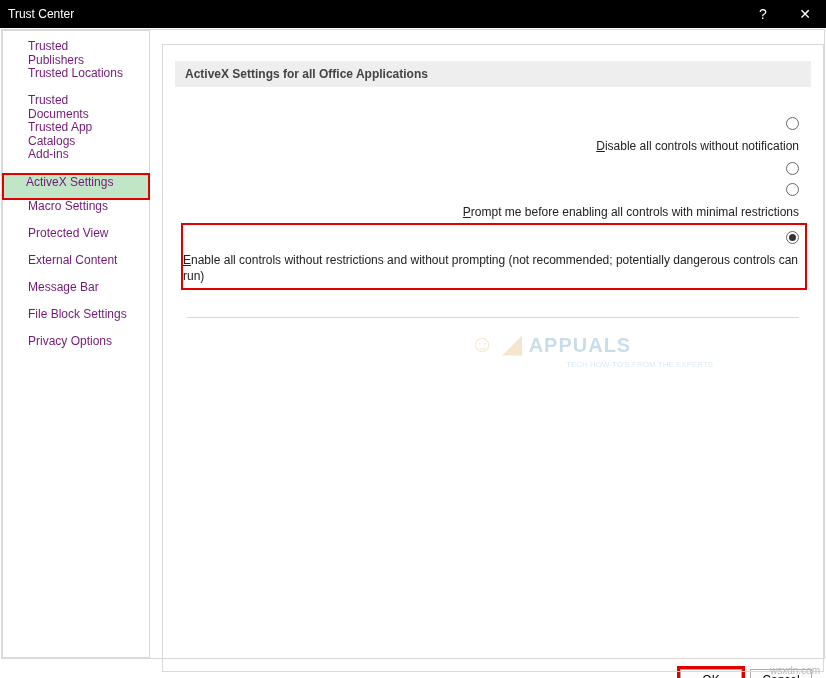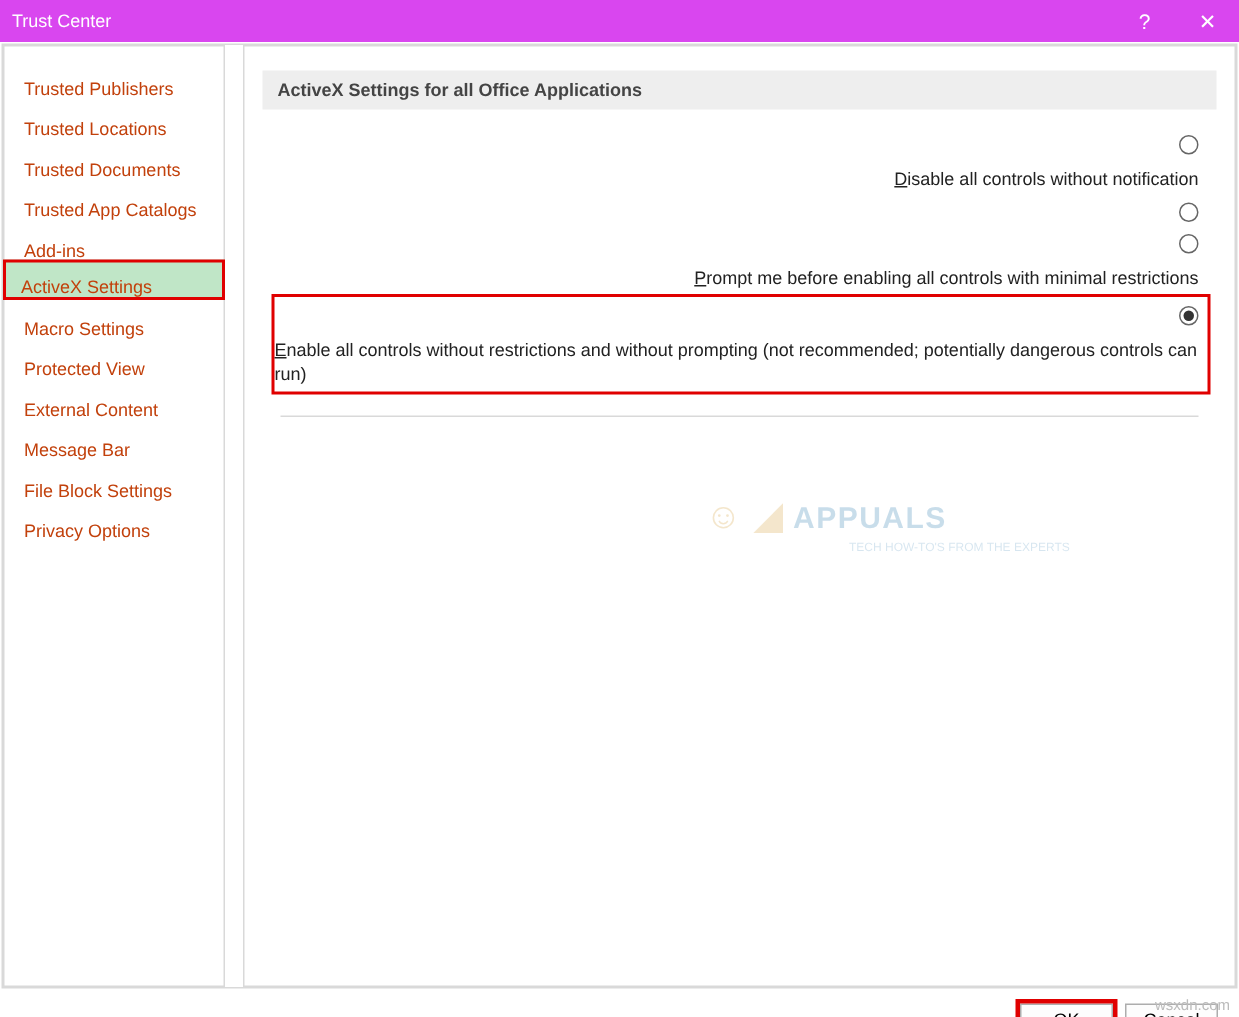--- a/index.html
+++ b/index.html
@@ -1,41 +1,41 @@
 <!DOCTYPE html>
 <html><head>
 <meta charset="utf-8">
 <style>
   * { box-sizing: border-box; font-family: "Segoe UI", Tahoma, sans-serif; }
   body { margin: 0; background: #fff; width: 826px; height: 678px; overflow: hidden; position: relative; }
 
   
   .titlebar {
-    height: 28px; background: #d946ef; color: #fff; display: flex; align-items: center;
+    height: 28px; background: #000000; color: #fff; display: flex; align-items: center;
     padding: 0 0 0 8px; font-size: 12px;
   }
   .titlebar .title { flex: 1; }
   .titlebar .tb-btn { width: 42px; height: 28px; display: flex; align-items: center; justify-content: center; font-size: 14px; }
 
   
   .client { border: 1px solid #d9d9d9; margin: 1px; height: 630px; display: flex; }
 
   
   .sidebar { width: 148px; border: 1px solid #d9d9d9; margin: 0 0 0 0; display: flex; flex-direction: column; padding-top: 8px;}
   .side-item {
-    height: 27px; padding: 0 10px; font-size: 12px; color: #c2410c; display: flex; align-items: flex-end;
+    height: 27px; padding: 0 22px; font-size: 12px; color: #701a75; display: flex; align-items: flex-start;
     cursor: default; border-left: 3px solid transparent;
   }
   .side-item.selected { background: #c0e6c7; border-left: 3px solid #c0e6c7; border: 2px solid #e00000; margin: -1px; z-index: 1; position: relative;}
   
   .side-item.selected { background: #c0e6c7; }
 
   
   .content { flex: 1; padding: 0; position:relative; }
-  .content-inner { border: 1px solid #d9d9d9; margin: 0 0 0 12px; height: 100%; padding: 0; display:flex; flex-direction:column;}
+  .content-inner { border: 1px solid #d9d9d9; margin: 14px 0 0 12px; height: 100%; padding: 0; display:flex; flex-direction:column;gap:13px;}
   .section-header {
     background: #eeeeee; height: 26px; margin: 16px 12px 12px 12px; padding: 0 10px;
     display: flex; align-items: center; font-size: 12px; font-weight: bold; color: #444;
   }
 
   .radio-group { margin: 0 24px; font-size: 12px; color: #222;}
   .radio-row { display: flex; align-items: flex-end; gap: 8px; padding: 3px 0; flex-direction: column; }
   .radio { width: 13px; height: 13px; border: 1px solid #666; border-radius: 50%; flex-shrink: 0; margin-top: 2px; display:flex; align-items:center; justify-content:center; background:#fff;}
   .radio.checked::after { content:""; width:7px; height:7px; border-radius:50%; background:#333; display:block;}
   .radio-label { line-height: 16px; }

